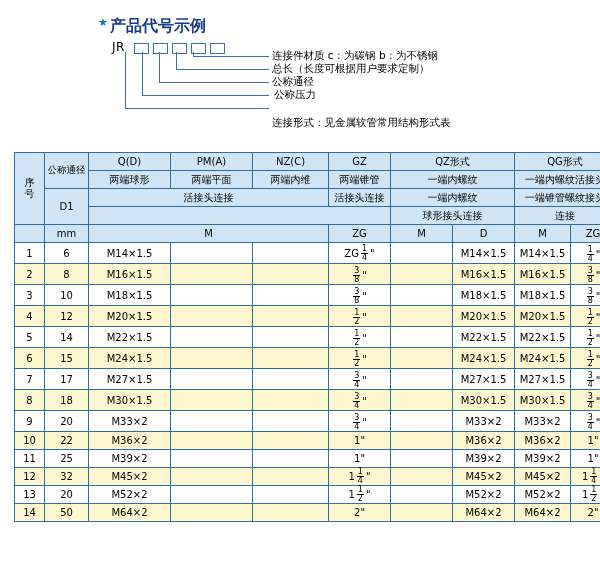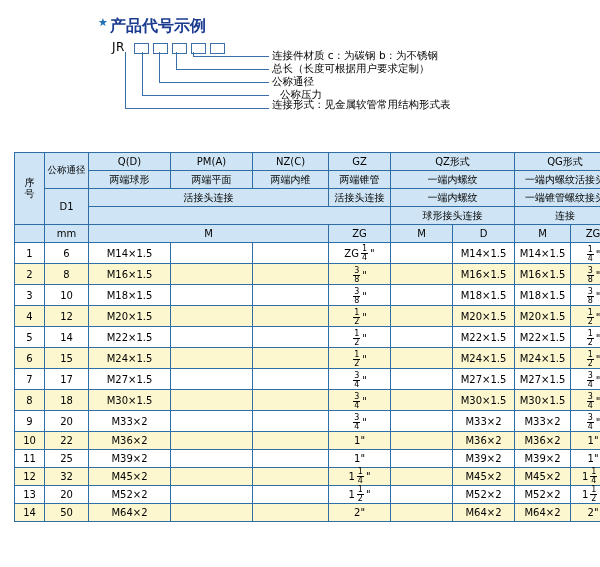--- a/index.html
+++ b/index.html
@@ -156,22 +156,22 @@
 
   <div class="vline" style="left:142px; top:52px; height:43px;"></div>
   <div class="hline" style="left:142px; top:95px; width:127px;"></div>
 
   <div class="vline" style="left:125px; top:52px; height:56px;"></div>
   <div class="hline" style="left:125px; top:108px; width:144px;"></div>
 
   <div class="leg-label" style="left:272px; top:62px;">总长（长度可根据用户要求定制）</div>
   <div class="leg-label" style="left:272px; top:49px;">连接件材质  c：为碳钢  b：为不锈钢</div>
   <div class="leg-label" style="left:272px; top:75px;">公称通径</div>
-  <div class="leg-label" style="left:280px; top:88px;">公称压力</div>
-  <div class="leg-label" style="left:272px; top:98px;">连接形式：见金属软管常用结构形式表</div>
+  <div class="leg-label" style="left:274px; top:88px;">公称压力</div>
+  <div class="leg-label" style="left:272px; top:116px;">连接形式：见金属软管常用结构形式表</div>
 </div>
 
 <div class="sect-title">螺母连接形式参考表</div>
 
 <div class="tbl-wrap">
   <table>
     <colgroup>
       <col class="col-seq">
         <col class="col-dn">
         <col class="col-qd">

